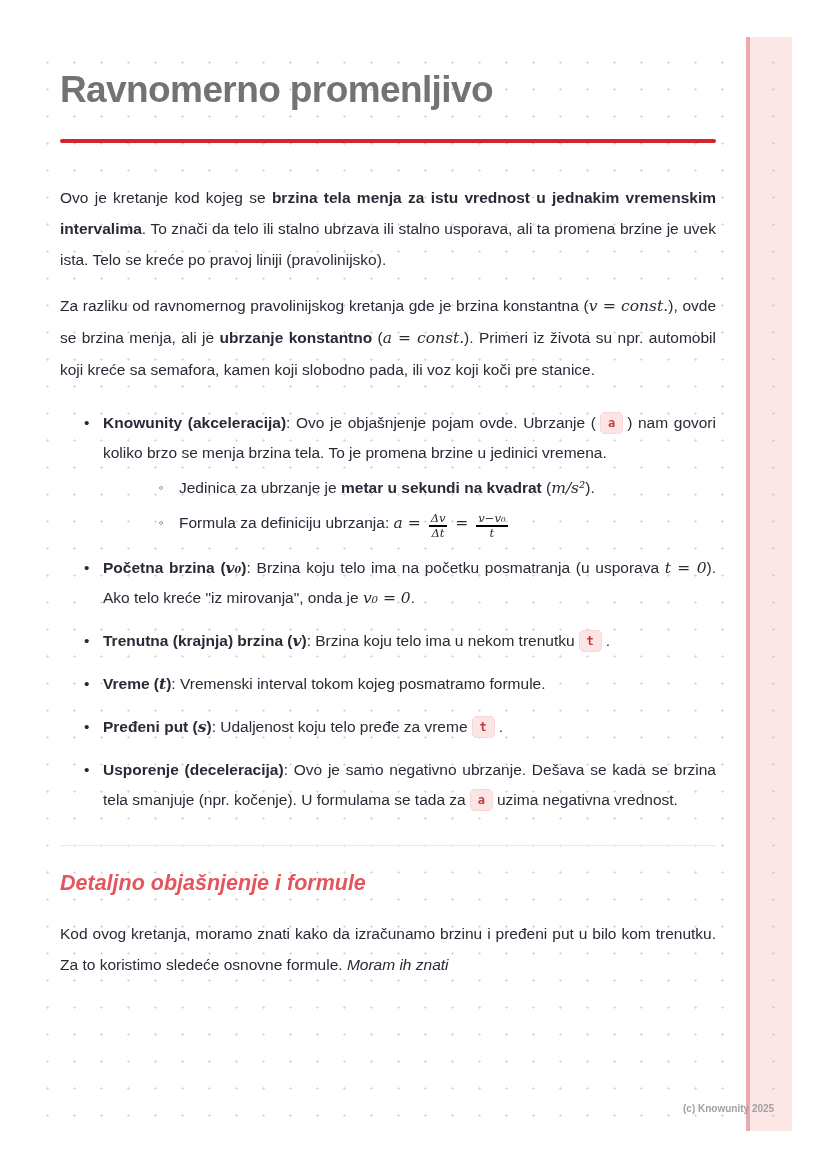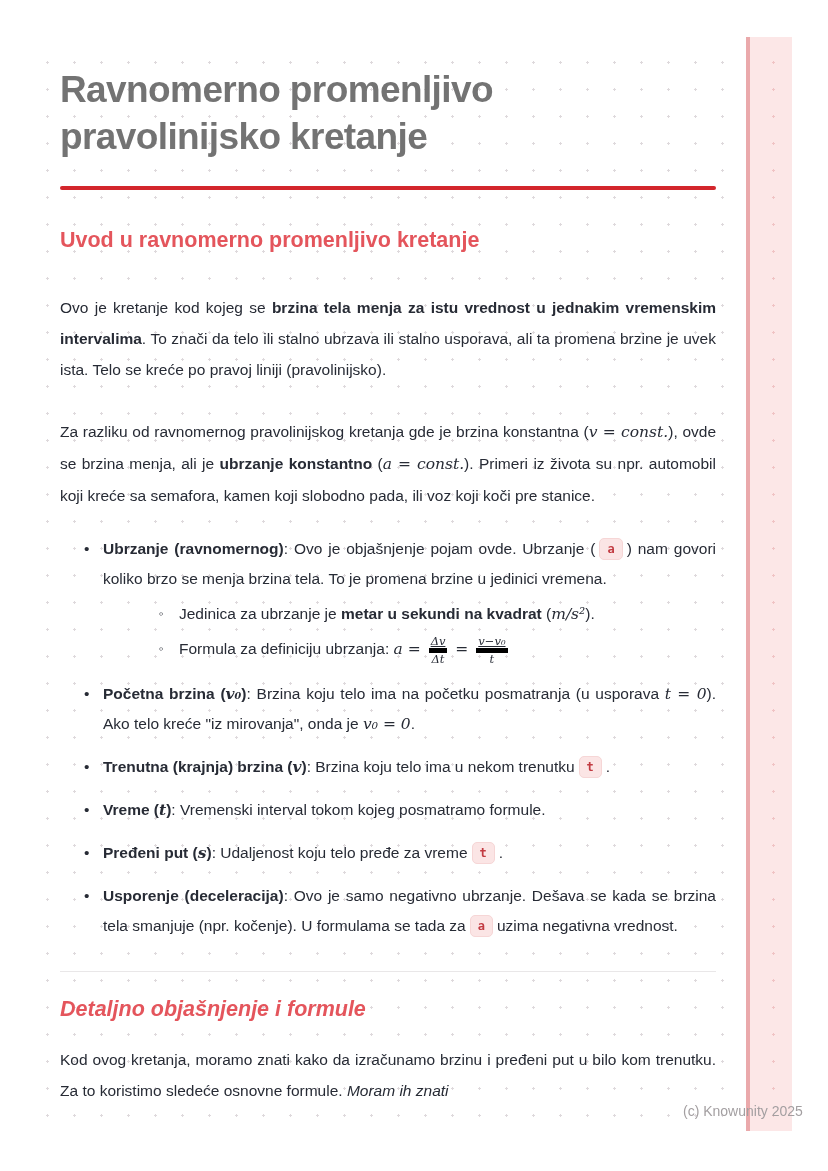--- a/index.html
+++ b/index.html
@@ -31,21 +31,21 @@
   h2 {
     font-size:21.5px; line-height:26px; font-weight:800; color:#e4555c;
     margin:0;
   }
   .h2-1 { margin-top:37px; }
   .h2-2 { margin-top:50px; }
   .h2-3 { margin-top:24px;font-style:italic; }
 
   p { font-size:15.5px; line-height:31px; margin:0; text-align:justify; }
   .p-intro { margin-top:39px; }
-  .p-gap   { margin-top:31px; }
+  .p-gap   { margin-top:15px; }
 
   b, .bold { font-weight:bold; }
   .mvar { font-family:"DejaVu Serif", serif; font-style:italic; }
   .mrm  { font-family:"DejaVu Serif", serif; font-style:normal; }
 
   .code {
     display:inline-block; background:#fbe5e5; color:#c23b42;
     font-family:"DejaVu Sans Mono", monospace; font-size:12px; font-weight:bold;
     line-height:16px; padding:2px 7px; border-radius:5px; margin:0 4px;
     border:1px solid #f6d6d6; vertical-align:1px;
@@ -57,56 +57,55 @@
   .li .body { flex:1; text-align:justify; }
   .subli { display:flex; margin-left:32px; margin-top:5px; }
   .subli .marker { width:20px; flex:none; font-size:13px; }
   .subli .body { flex:1; text-align:left; }
 
   .frac {
     display:inline-block; vertical-align:-9px; text-align:center;
     font-size:11.5px; line-height:13px; margin:0 3px;
     font-family:"DejaVu Serif", serif;
   }
-  .frac .num { display:block; border-bottom:5px solid #000000; padding:0 2px;text-decoration:underline; }
+  .frac .num { display:block; border-bottom:2px solid #000000; padding:0 2px; }
   .frac .den { display:block; padding:0 2px; }
 
   .divider { height:1px; background:#e9e7e8; margin-top:30px; }
   .p-last { margin-top:22px; }
   .italic { font-style:italic; }
 
   .watermark {
-    position:absolute; left:683px; top:1103px; font-size:14px;
-    color:#a39fa1; z-index:5; white-space:nowrap;
+    position:absolute; left:683px; top:1103px; font-size:10px;
+    color:#a39fa1; z-index:5; white-space:nowrap;font-weight:bold;
   }
 </style>
 </head>
 <body>
 
 <div class="dot-area"></div>
 <div class="pink-stripe"></div>
 
 <div class="content">
 
-  <h1><span>Ravnomerno promenljivo</span><br><span>pravolinijsko kretanje</span></h1>
+  <h1><span>Ravnomerno promenljivo</span><br></h1>
 
   <div class="rule"></div>
 
-  <h2 class="h2-1">Uvod u ravnomerno promenljivo kretanje</h2>
 
   <p class="p-intro"><span>Ovo je kretanje kod kojeg se </span><b>brzina tela menja za istu vrednost u jednakim vremenskim intervalima</b><span>. To znači da telo ili stalno ubrzava ili stalno usporava, ali ta promena brzine je uvek ista. Telo se kreće po pravoj liniji (pravolinijsko).</span></p>
 
   <p class="p-gap"><span>Za razliku od ravnomernog pravolinijskog kretanja gde je brzina konstantna (</span><span class="mvar">v = const.</span><span>), ovde se brzina menja, ali je </span><b>ubrzanje konstantno</b><span> (</span><span class="mvar">a = const.</span><span>). Primeri iz života su npr. automobil koji kreće sa semafora, kamen koji slobodno pada, ili voz koji koči pre stanice.</span></p>
 
 
   <div class="bullets">
 
     <div class="li">
       <span class="marker">•</span>
-      <span class="body"><b>Ubrzanje (ravnomernog)</b><span>: Ovo je objašnjenje pojam ovde. Ubrzanje (</span><span class="code">a</span><span>) nam govori koliko brzo se menja brzina tela. To je promena brzine u jedinici vremena.</span>
+      <span class="body"><b>Knowunity (akceleracija)</b><span>: Ovo je objašnjenje pojam ovde. Ubrzanje (</span><span class="code">a</span><span>) nam govori koliko brzo se menja brzina tela. To je promena brzine u jedinici vremena.</span>
         <div class="subli">
           <span class="marker">◦</span>
           <span class="body"><span>Jedinica za ubrzanje je </span><b>metar u sekundi na kvadrat</b><span> (</span><span class="mvar">m/s²</span><span>).</span></span>
         </div>
         <div class="subli">
           <span class="marker">◦</span>
           <span class="body"><span>Formula za definiciju ubrzanja: </span><span class="mvar">a</span><span class="mrm"> = </span><span class="frac"><span class="num mvar">Δv</span><span class="den mvar">Δt</span></span><span class="mrm"> = </span><span class="frac"><span class="num mvar">v−v₀</span><span class="den mvar">t</span></span></span>
         </div>
       </span>
     </div>

